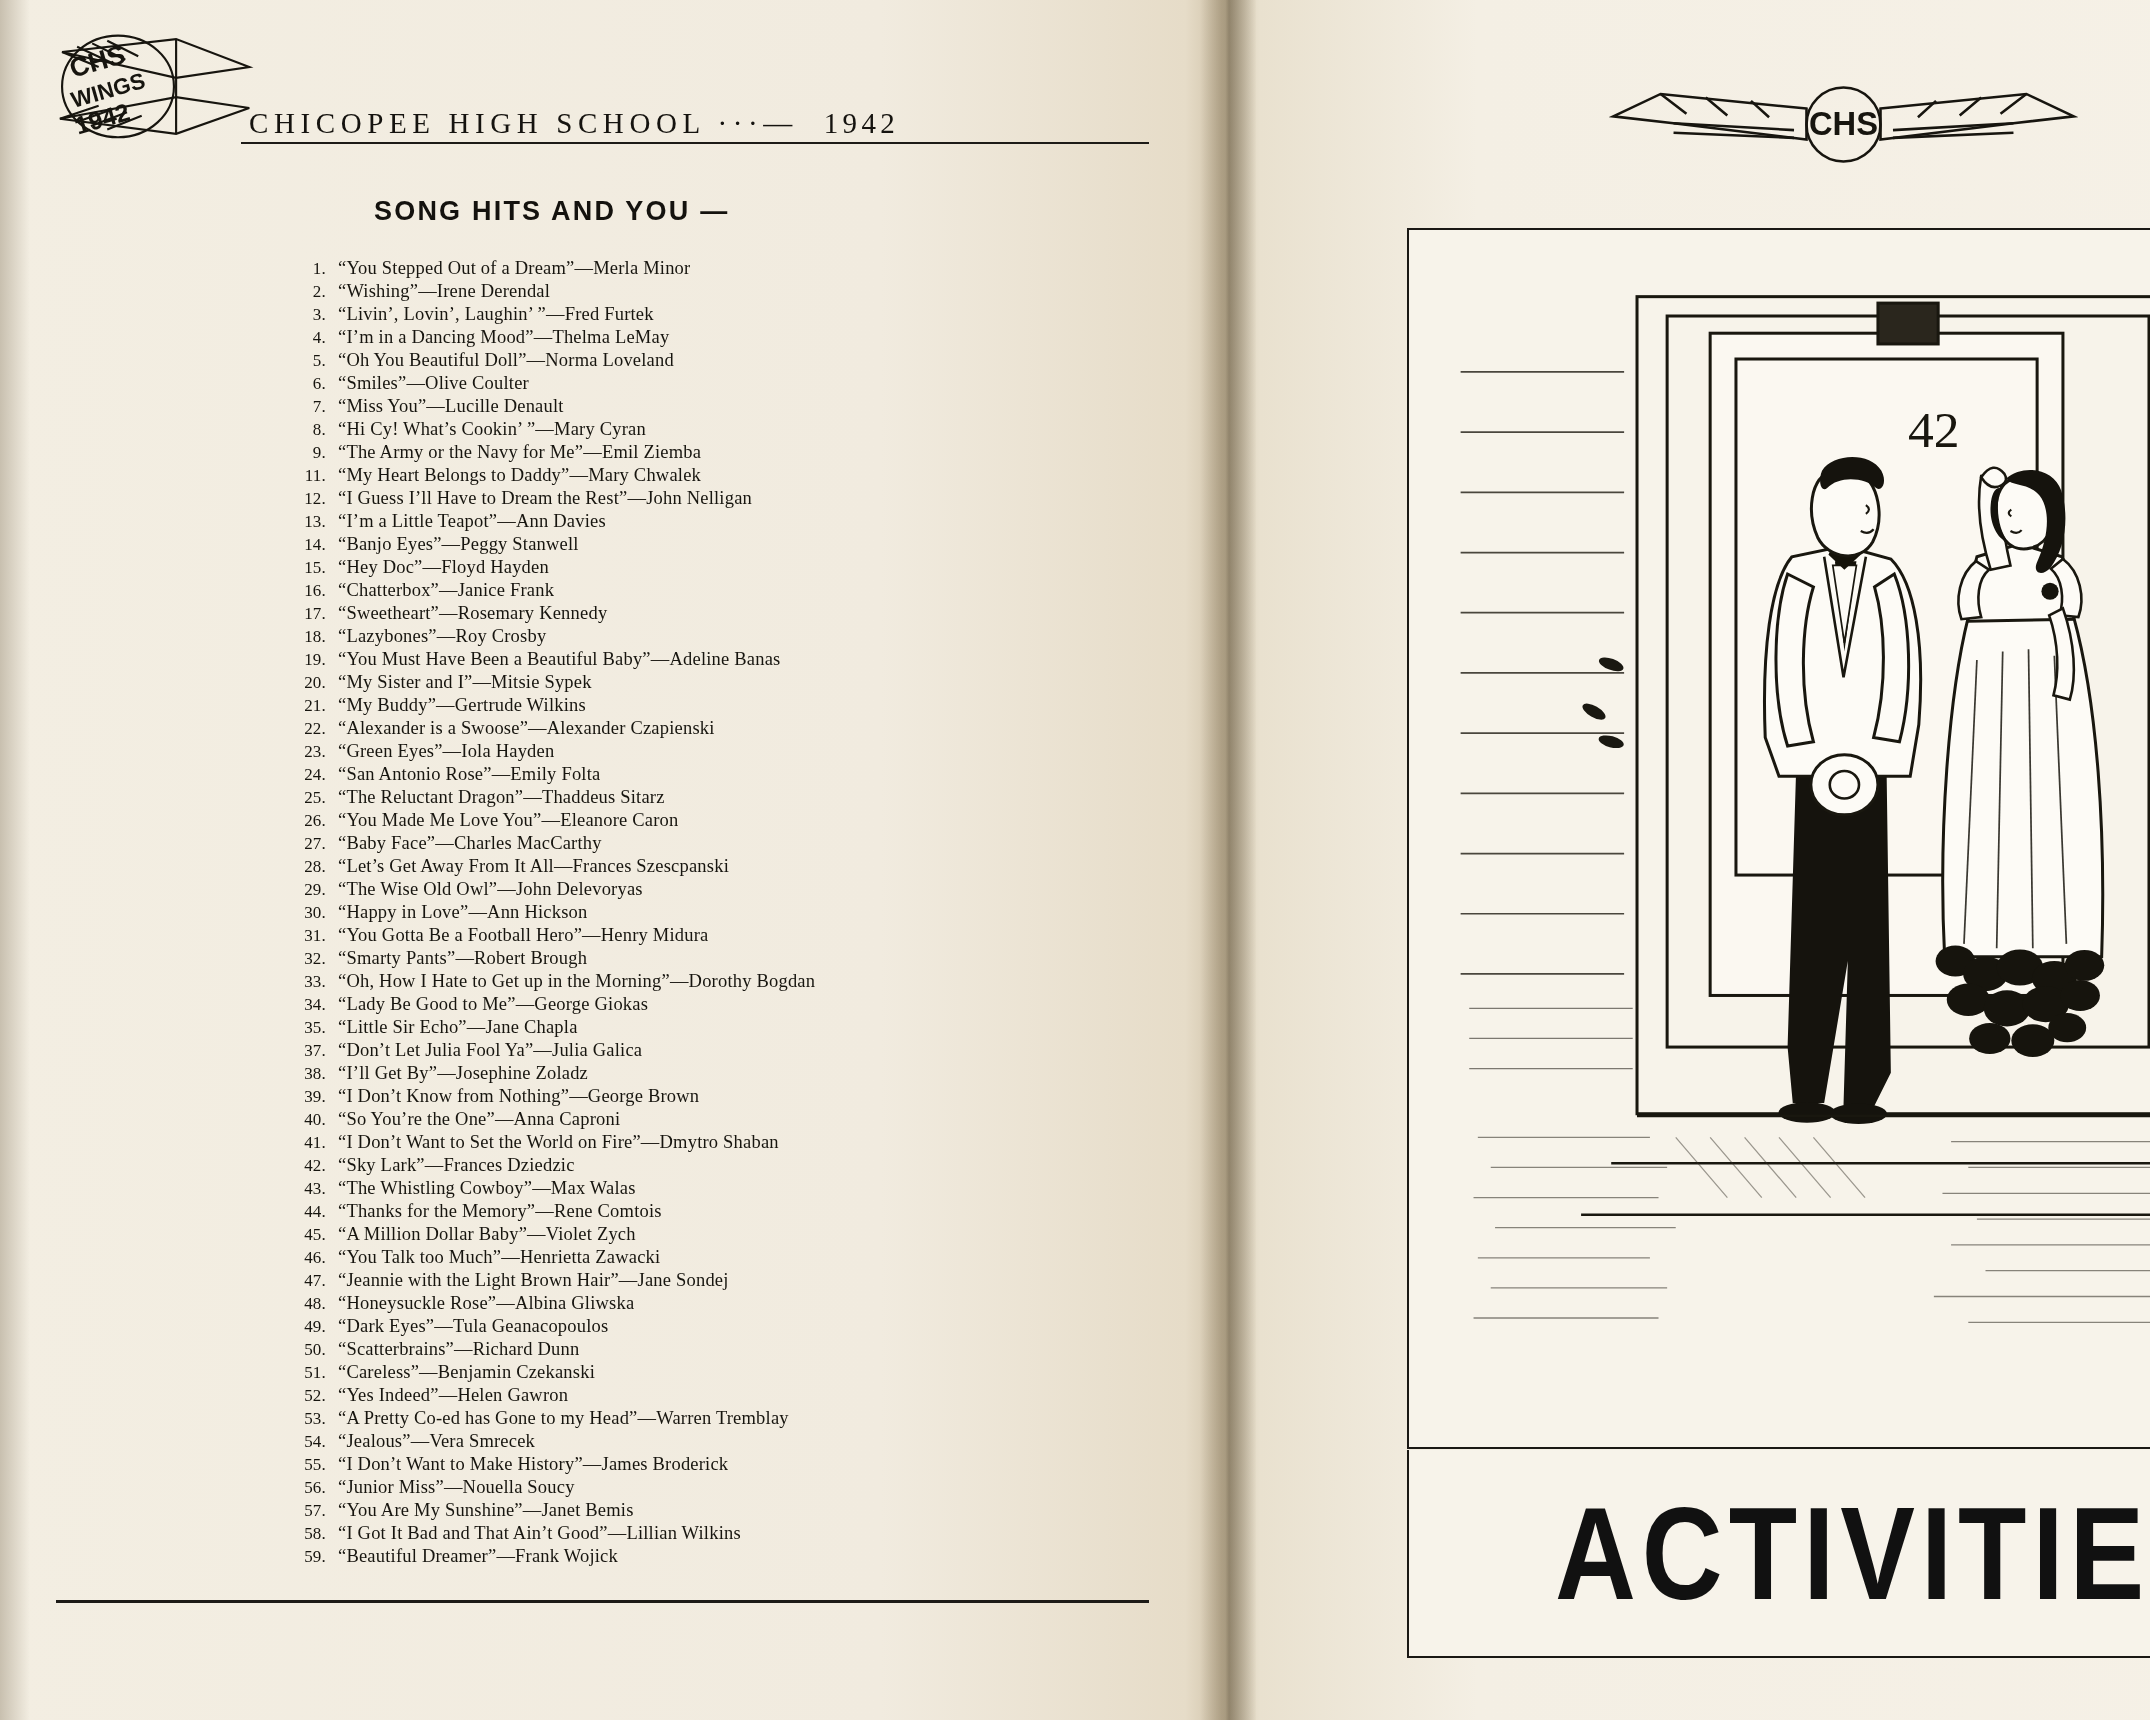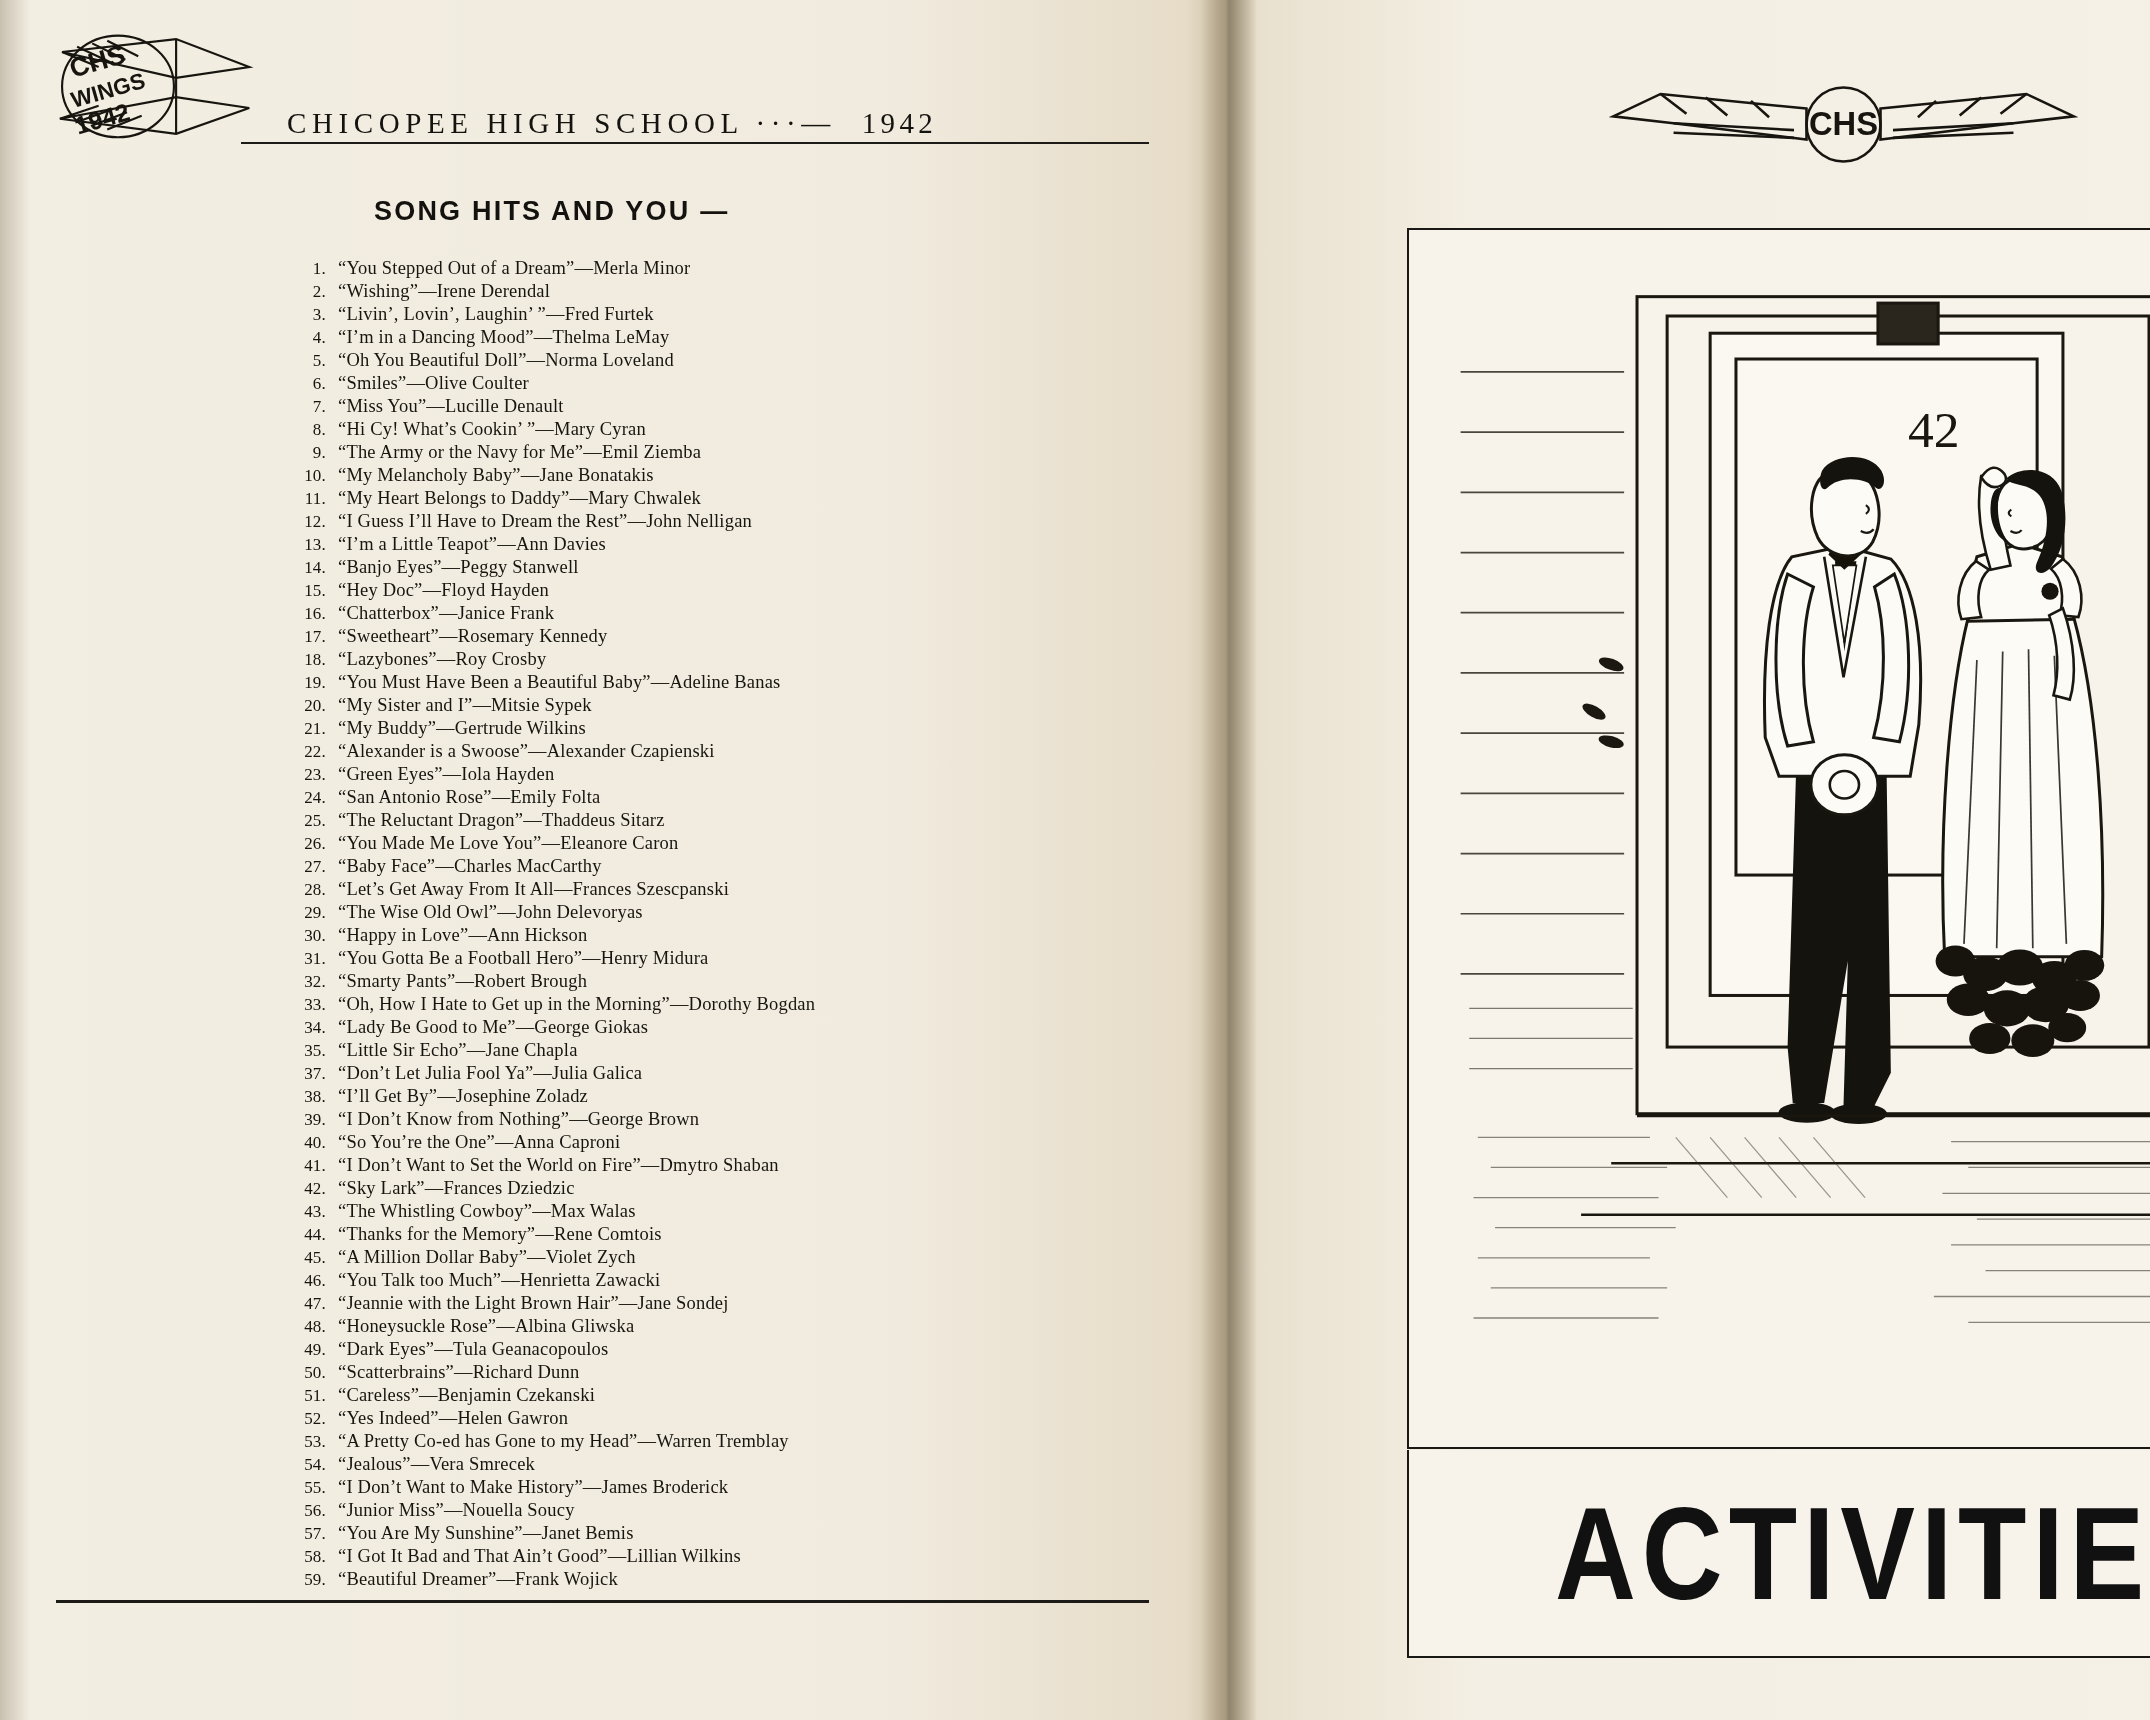--- a/index.html
+++ b/index.html
@@ -50,21 +50,20 @@
     border-bottom: 2.2px solid #1d1b17;
   }
   .school-line {
     position: absolute;
     left: 249px; top: 107px;
     font-family: "Liberation Serif", serif;
     font-size: 29px;
     letter-spacing: 5.6px;
     color: #15130f;
     white-space: nowrap;
-    margin-left: 38px;
   }
   .school-line .year {
     letter-spacing: 4.3px;
     margin-left: 13px;
   }
   .logo-wing {
     position: absolute;
     left: 47px; top: 26px;
     width: 241px; height: 151px;
   }
@@ -219,24 +218,20 @@
         <span class="song-num">7.</span>
         <span class="song-text">“Miss You”—Lucille Denault</span>
       </div>
       <div class="song-row">
         <span class="song-num">8.</span>
         <span class="song-text">“Hi Cy! What’s Cookin’ ”—Mary Cyran</span>
       </div>
       <div class="song-row">
         <span class="song-num">9.</span>
         <span class="song-text">“The Army or the Navy for Me”—Emil Ziemba</span>
-      </div>
-      <div class="song-row">
-        <span class="song-num">10.</span>
-        <span class="song-text">“My Melancholy Baby”—Jane Bonatakis</span>
       </div>
       <div class="song-row">
         <span class="song-num">11.</span>
         <span class="song-text">“My Heart Belongs to Daddy”—Mary Chwalek</span>
       </div>
       <div class="song-row">
         <span class="song-num">12.</span>
         <span class="song-text">“I Guess I’ll Have to Dream the Rest”—John Nelligan</span>
       </div>
       <div class="song-row">

